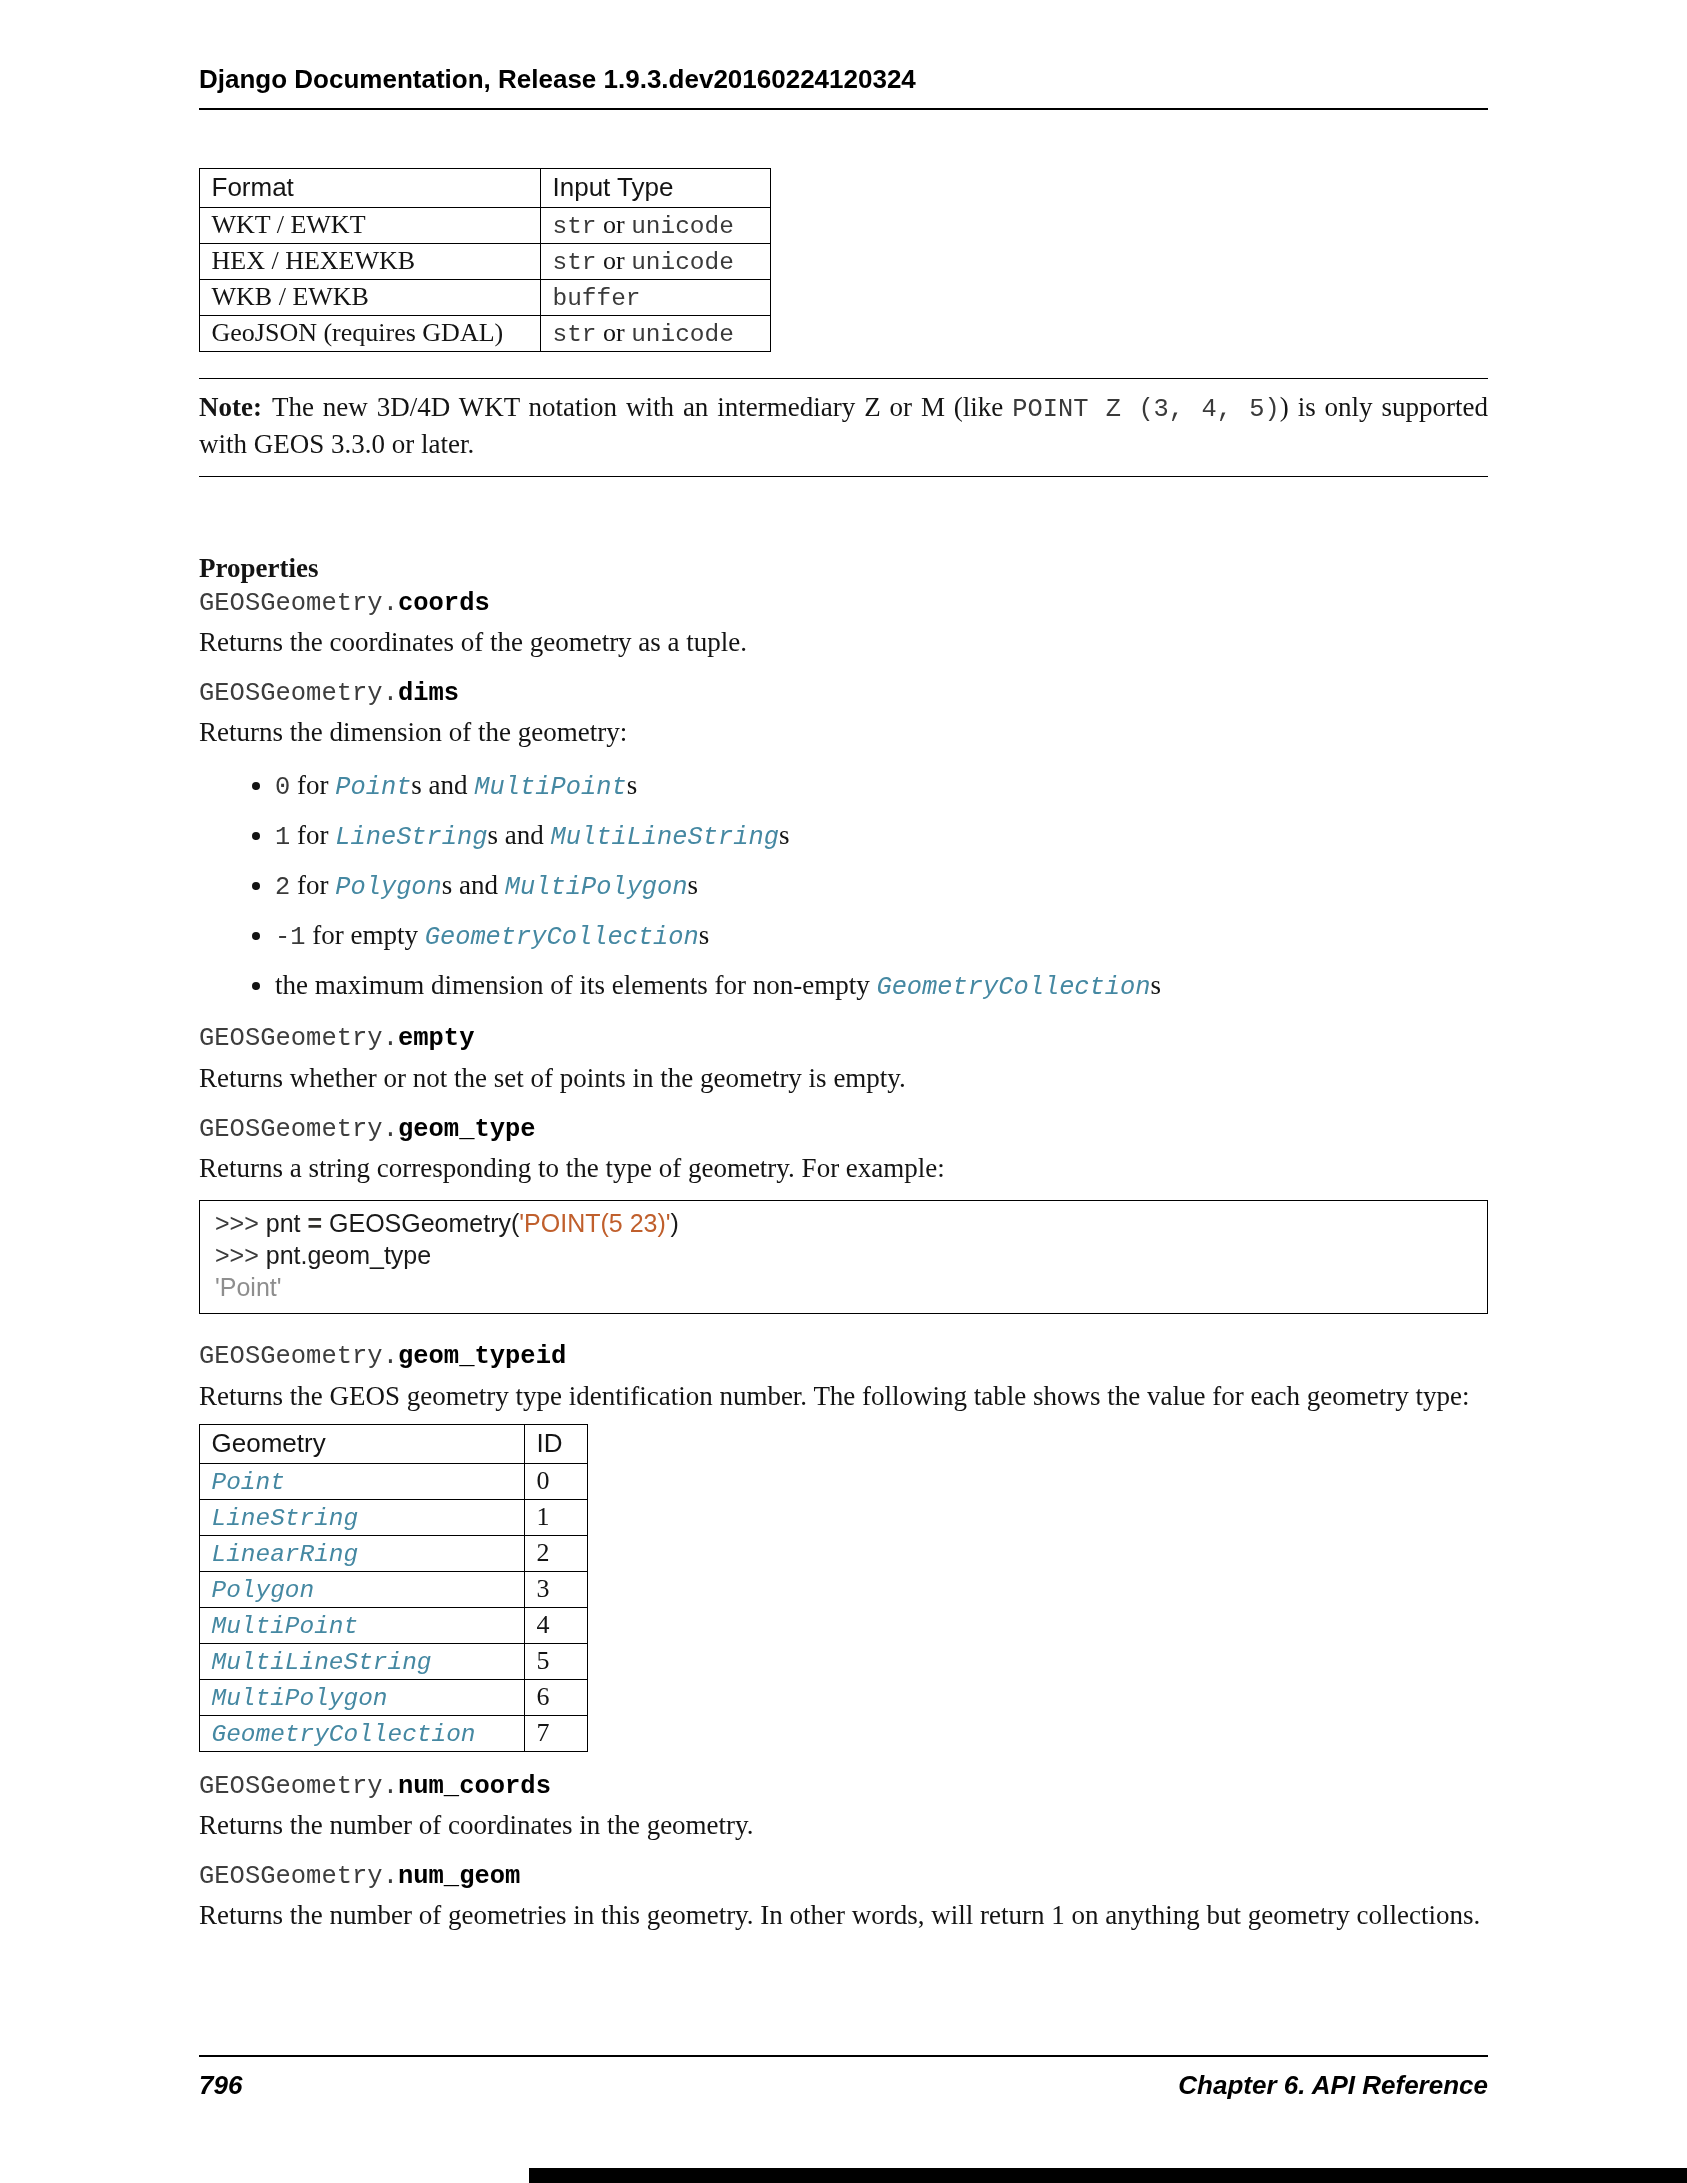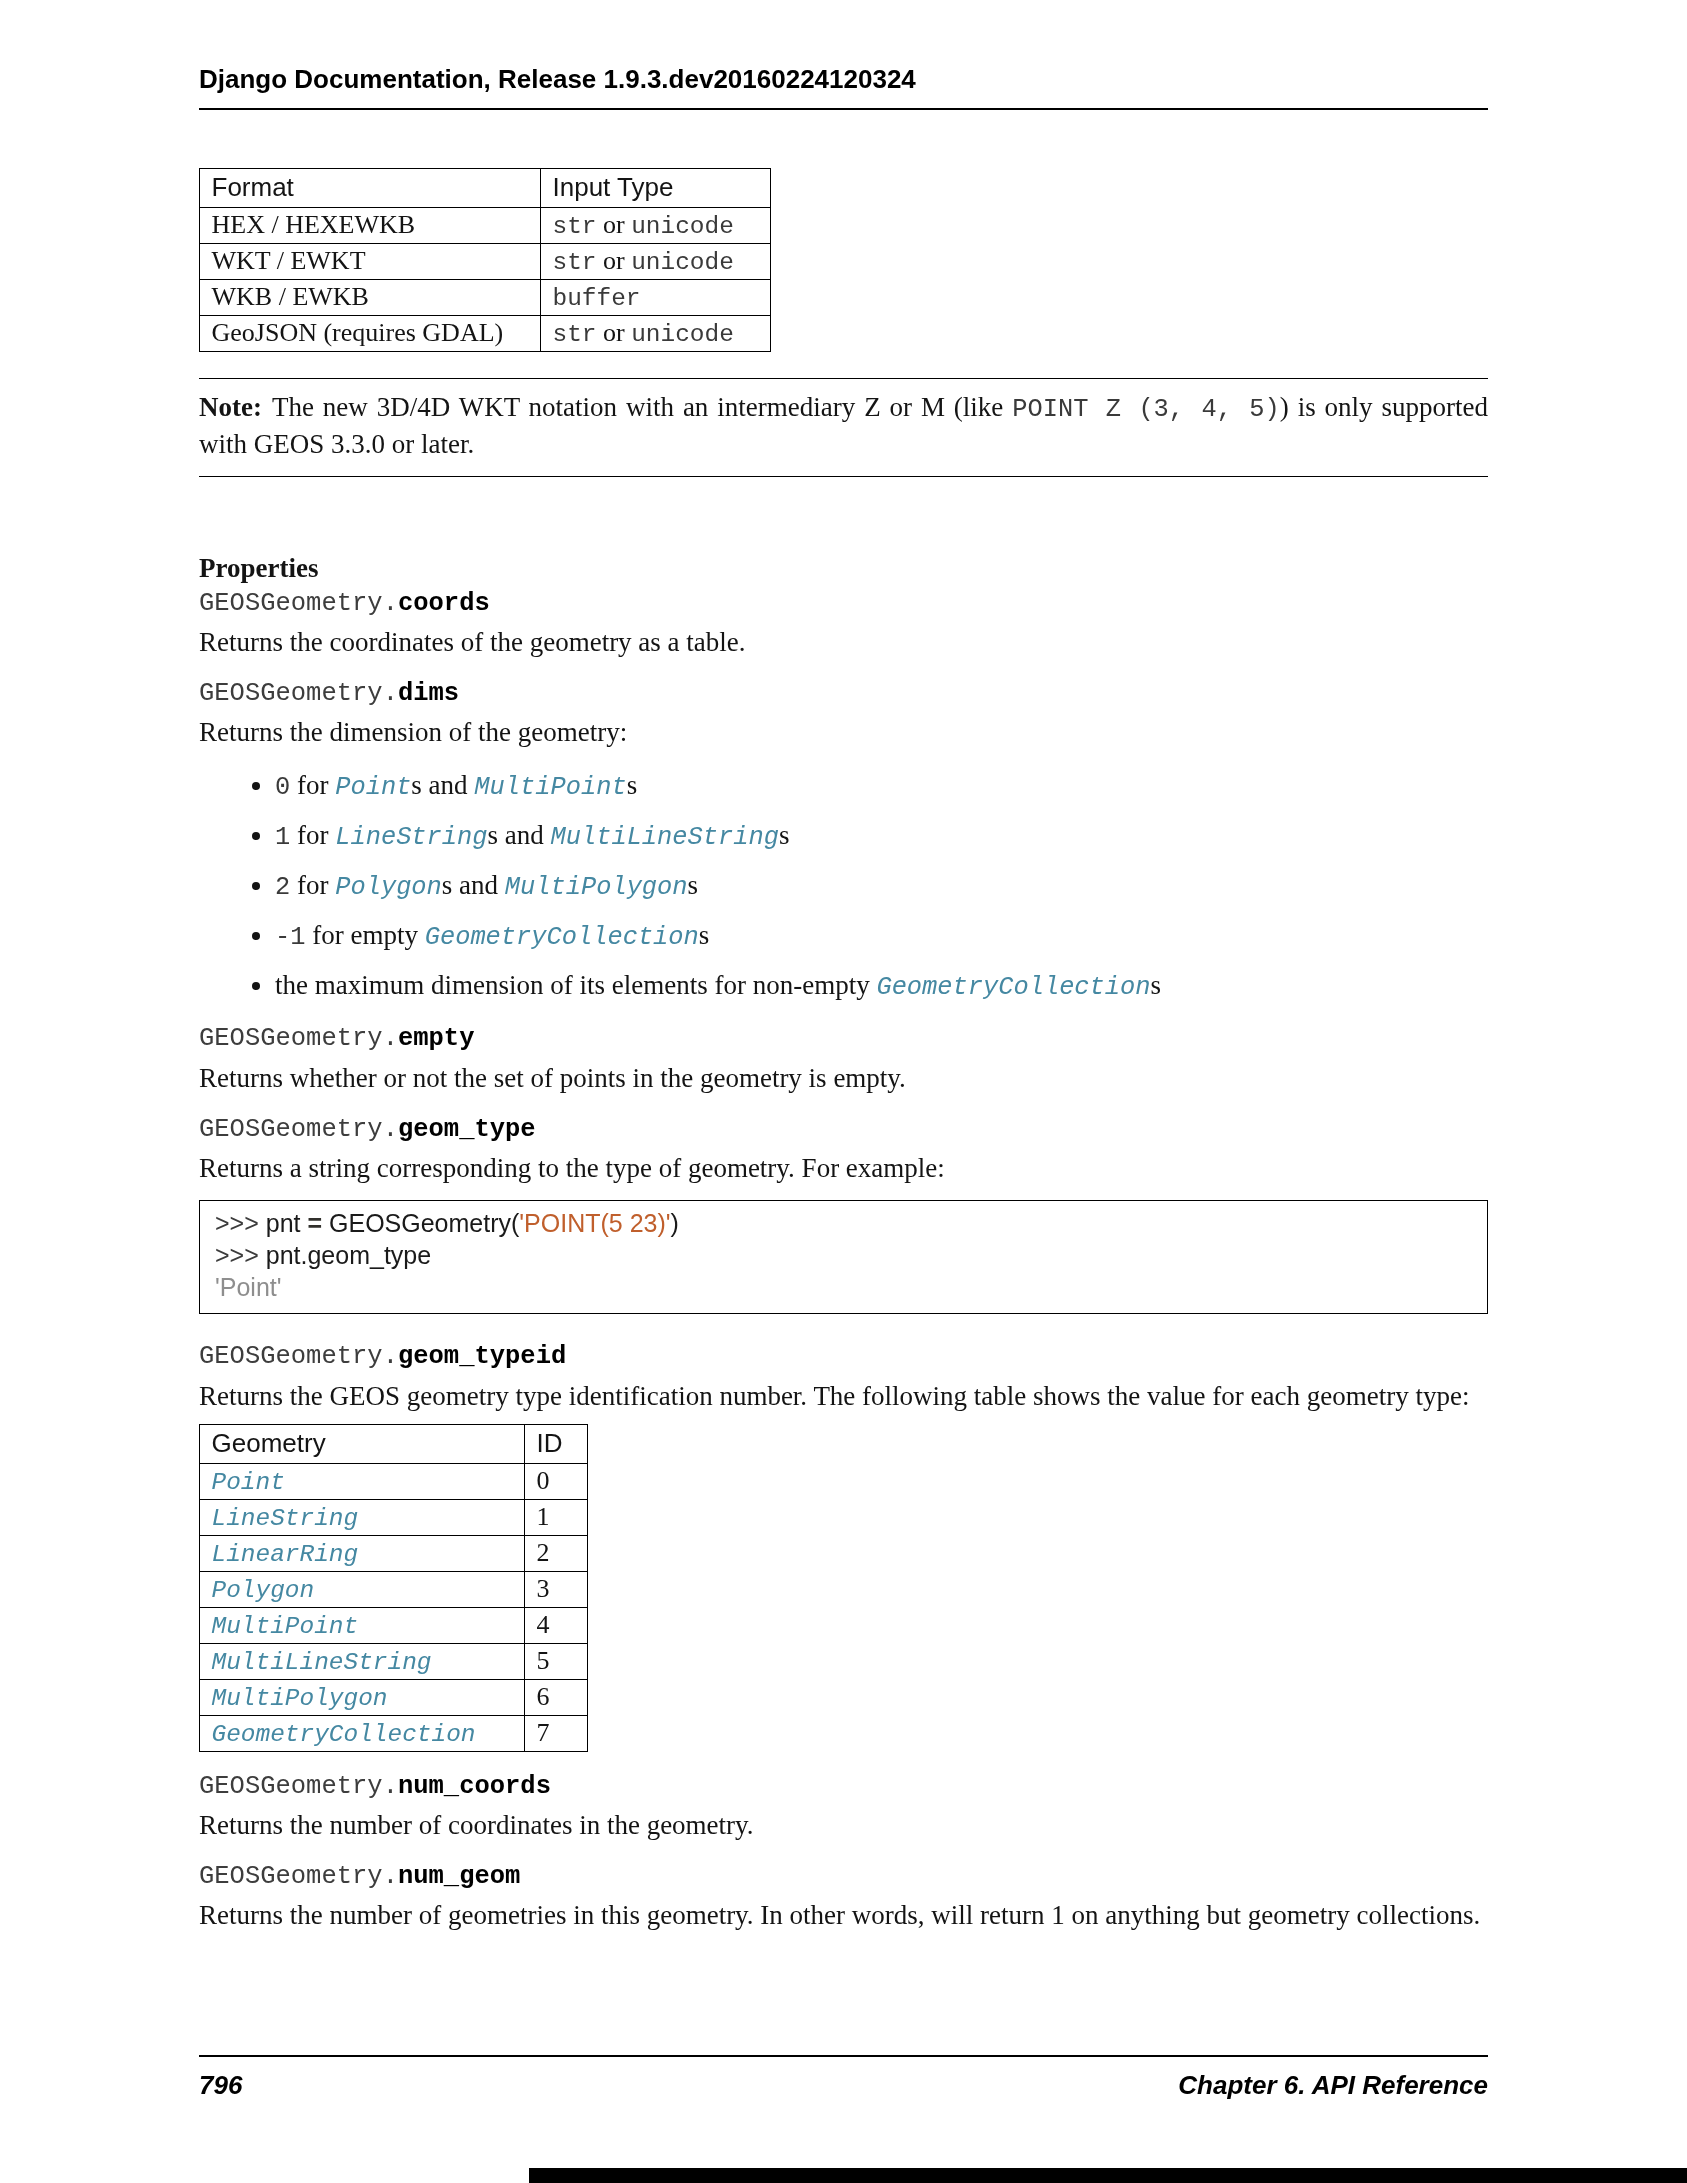--- a/index.html
+++ b/index.html
@@ -83,48 +83,48 @@
           <col style="width:230px">
         </colgroup>
       <thead>
         <tr>
           <th>Format</th>
           <th>Input Type</th>
         </tr>
       </thead>
       <tbody>
           <tr>
+            <td><span class="seg-text">WKT / EWKT</span></td>
+            <td><span class="seg-mono">str</span><span class="seg-text"> or </span><span class="seg-mono">unicode</span></td>
+          </tr>
+          <tr>
             <td><span class="seg-text">HEX / HEXEWKB</span></td>
             <td><span class="seg-mono">str</span><span class="seg-text"> or </span><span class="seg-mono">unicode</span></td>
           </tr>
           <tr>
-            <td><span class="seg-text">WKT / EWKT</span></td>
-            <td><span class="seg-mono">str</span><span class="seg-text"> or </span><span class="seg-mono">unicode</span></td>
-          </tr>
-          <tr>
             <td><span class="seg-text">WKB / EWKB</span></td>
             <td><span class="seg-mono">buffer</span></td>
           </tr>
           <tr>
             <td><span class="seg-text">GeoJSON (requires GDAL)</span></td>
             <td><span class="seg-mono">str</span><span class="seg-text"> or </span><span class="seg-mono">unicode</span></td>
           </tr>
         </tbody>
     </table>
 
     <div class="note">
       <span class="note-label">Note:</span><span><span class="seg-text">The new 3D/4D WKT notation with an intermediary Z or M (like </span><span class="seg-mono">POINT Z (3, 4, 5)</span><span class="seg-text">) is only supported with GEOS 3.3.0 or later.</span></span>
     </div>
 
     <div class="properties-heading">Properties</div>
 
     <div class="prop tight">
       <span class="prop-prefix">GEOSGeometry.</span><span class="prop-name">coords</span>
     </div>
-    <div class="prop-desc"><span class="seg-text">Returns the coordinates of the geometry as a table.</span></div>
+    <div class="prop-desc"><span class="seg-text">Returns the coordinates of the geometry as a tuple.</span></div>
 
     <div class="prop">
       <span class="prop-prefix">GEOSGeometry.</span><span class="prop-name">dims</span>
     </div>
     <div class="prop-desc"><span class="seg-text">Returns the dimension of the geometry:</span></div>
 
     <ul class="bullets">
         <li><span class="seg-mono">0</span><span class="seg-text"> for </span><span class="seg-link">Point</span><span class="seg-text">s and </span><span class="seg-link">MultiPoint</span><span class="seg-text">s</span></li>
         <li><span class="seg-mono">1</span><span class="seg-text"> for </span><span class="seg-link">LineString</span><span class="seg-text">s and </span><span class="seg-link">MultiLineString</span><span class="seg-text">s</span></li>
         <li><span class="seg-mono">2</span><span class="seg-text"> for </span><span class="seg-link">Polygon</span><span class="seg-text">s and </span><span class="seg-link">MultiPolygon</span><span class="seg-text">s</span></li>

